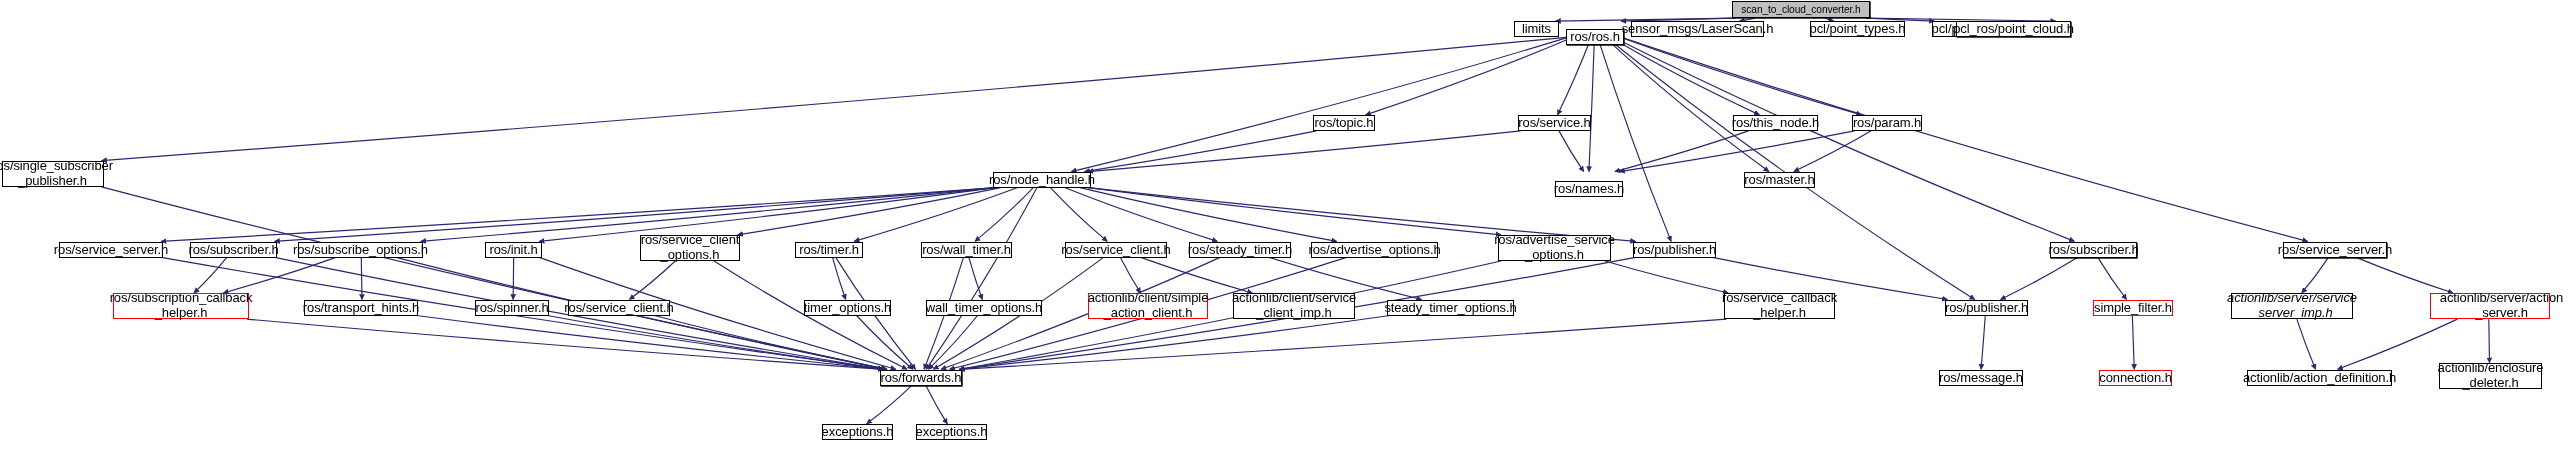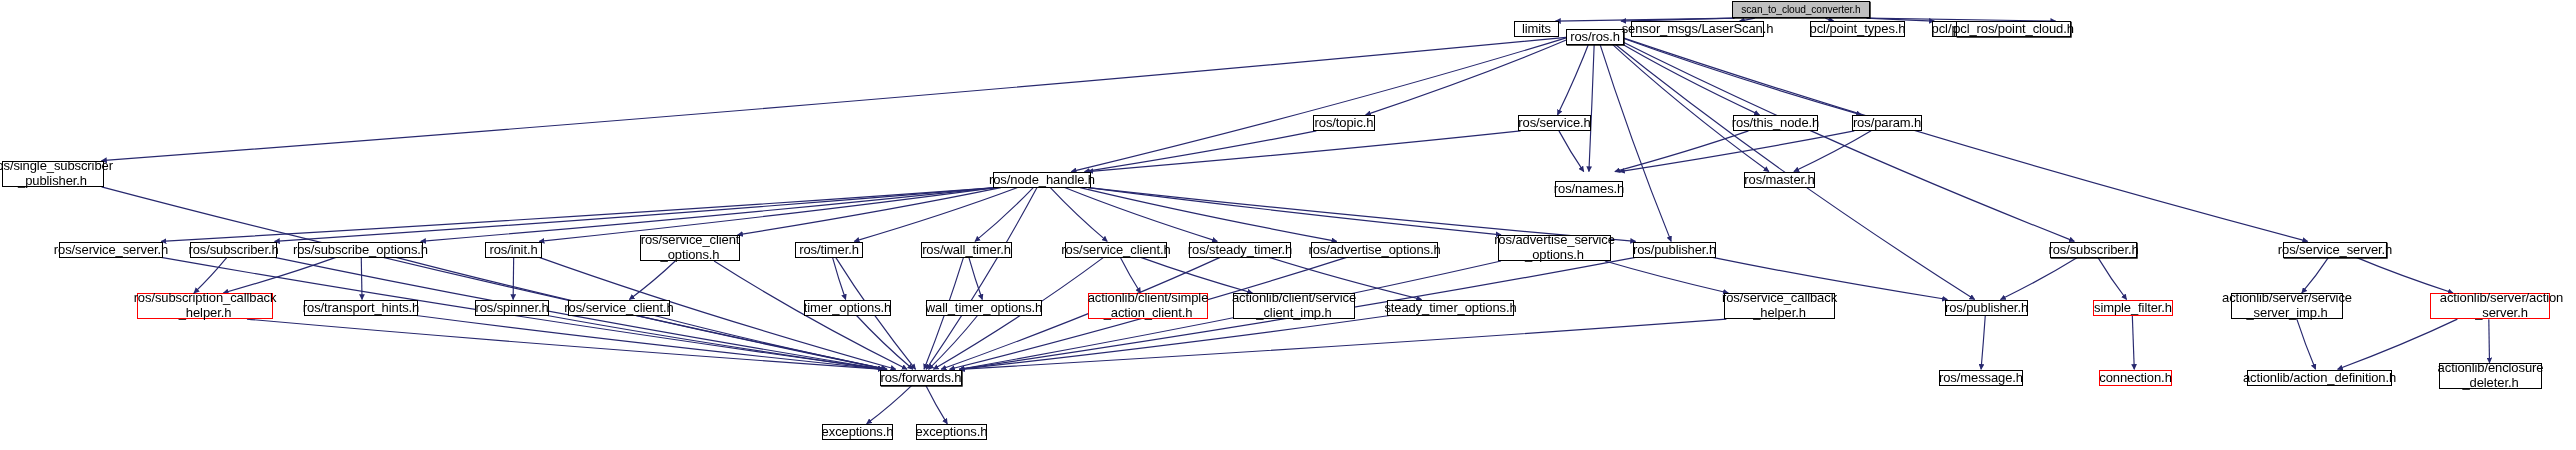--- a/index.html
+++ b/index.html
@@ -173,37 +173,37 @@
       <div class="node" style="left: 795px; top: 242px; width: 68px; height: 16px;">ros/timer.h</div>
       <div class="node" style="left: 921px; top: 242px; width: 91px; height: 16px;">ros/wall_timer.h</div>
       <div class="node" style="left: 1065px; top: 242px; width: 102px; height: 16px;">ros/service_client.h</div>
       <div class="node" style="left: 1189px; top: 242px; width: 102px; height: 16px;">ros/steady_timer.h</div>
       <div class="node" style="left: 1311px; top: 242px; width: 127px; height: 16px;">ros/advertise_options.h</div>
       <div class="node" style="left: 1498px; top: 235px; width: 113px; height: 26px;">ros/advertise_service
 _options.h</div>
       <div class="node" style="left: 1633px; top: 242px; width: 83px; height: 16px;">ros/publisher.h</div>
       <div class="node shadow" style="left: 2050px; top: 242px; width: 87px; height: 16px;">ros/subscriber.h</div>
       <div class="node shadow" style="left: 2283px; top: 242px; width: 104px; height: 16px;">ros/service_server.h</div>
-      <div class="node red" style="left: 113px; top: 293px; width: 136px; height: 26px; margin-left: 24px;">ros/subscription_callback
+      <div class="node red" style="left: 113px; top: 293px; width: 136px; height: 26px;">ros/subscription_callback
 _helper.h</div>
       <div class="node" style="left: 304px; top: 300px; width: 114px; height: 16px;">ros/transport_hints.h</div>
       <div class="node" style="left: 475px; top: 300px; width: 74px; height: 16px;">ros/spinner.h</div>
       <div class="node" style="left: 568px; top: 300px; width: 102px; height: 16px;">ros/service_client.h</div>
       <div class="node" style="left: 804px; top: 300px; width: 87px; height: 16px; text-align: right;">timer_options.h</div>
       <div class="node" style="left: 926px; top: 300px; width: 116px; height: 16px;">wall_timer_options.h</div>
       <div class="node red" style="left: 1088px; top: 293px; width: 120px; height: 26px;">actionlib/client/simple
 _action_client.h</div>
       <div class="node" style="left: 1233px; top: 293px; width: 122px; height: 26px;">actionlib/client/service
 _client_imp.h</div>
       <div class="node" style="left: 1387px; top: 300px; width: 127px; height: 16px;">steady_timer_options.h</div>
       <div class="node" style="left: 1724px; top: 293px; width: 111px; height: 26px;">ros/service_callback
 _helper.h</div>
       <div class="node" style="left: 1945px; top: 300px; width: 83px; height: 16px;">ros/publisher.h</div>
       <div class="node red" style="left: 2093px; top: 300px; width: 80px; height: 16px;">simple_filter.h</div>
-      <div class="node" style="left: 2231px; top: 293px; width: 112px; height: 26px;">actionlib/server/service
+      <div class="node" style="left: 2231px; top: 293px; width: 122px; height: 26px; font-style: italic;">actionlib/server/service
 _server_imp.h</div>
       <div class="node red" style="left: 2430px; top: 293px; width: 120px; height: 26px; padding-left: 23px;">actionlib/server/action
 _server.h</div>
       <div class="node shadow" style="left: 880px; top: 370px; width: 82px; height: 16px;">ros/forwards.h</div>
       <div class="node" style="left: 1939px; top: 370px; width: 84px; height: 16px;">ros/message.h</div>
       <div class="node red" style="left: 2099px; top: 370px; width: 73px; height: 16px;">connection.h</div>
       <div class="node" style="left: 2247px; top: 370px; width: 145px; height: 16px;">actionlib/action_definition.h</div>
       <div class="node" style="left: 2439px; top: 363px; width: 103px; height: 26px;">actionlib/enclosure
 _deleter.h</div>
       <div class="node" style="left: 822px; top: 424px; width: 71px; height: 16px;">exceptions.h</div>

